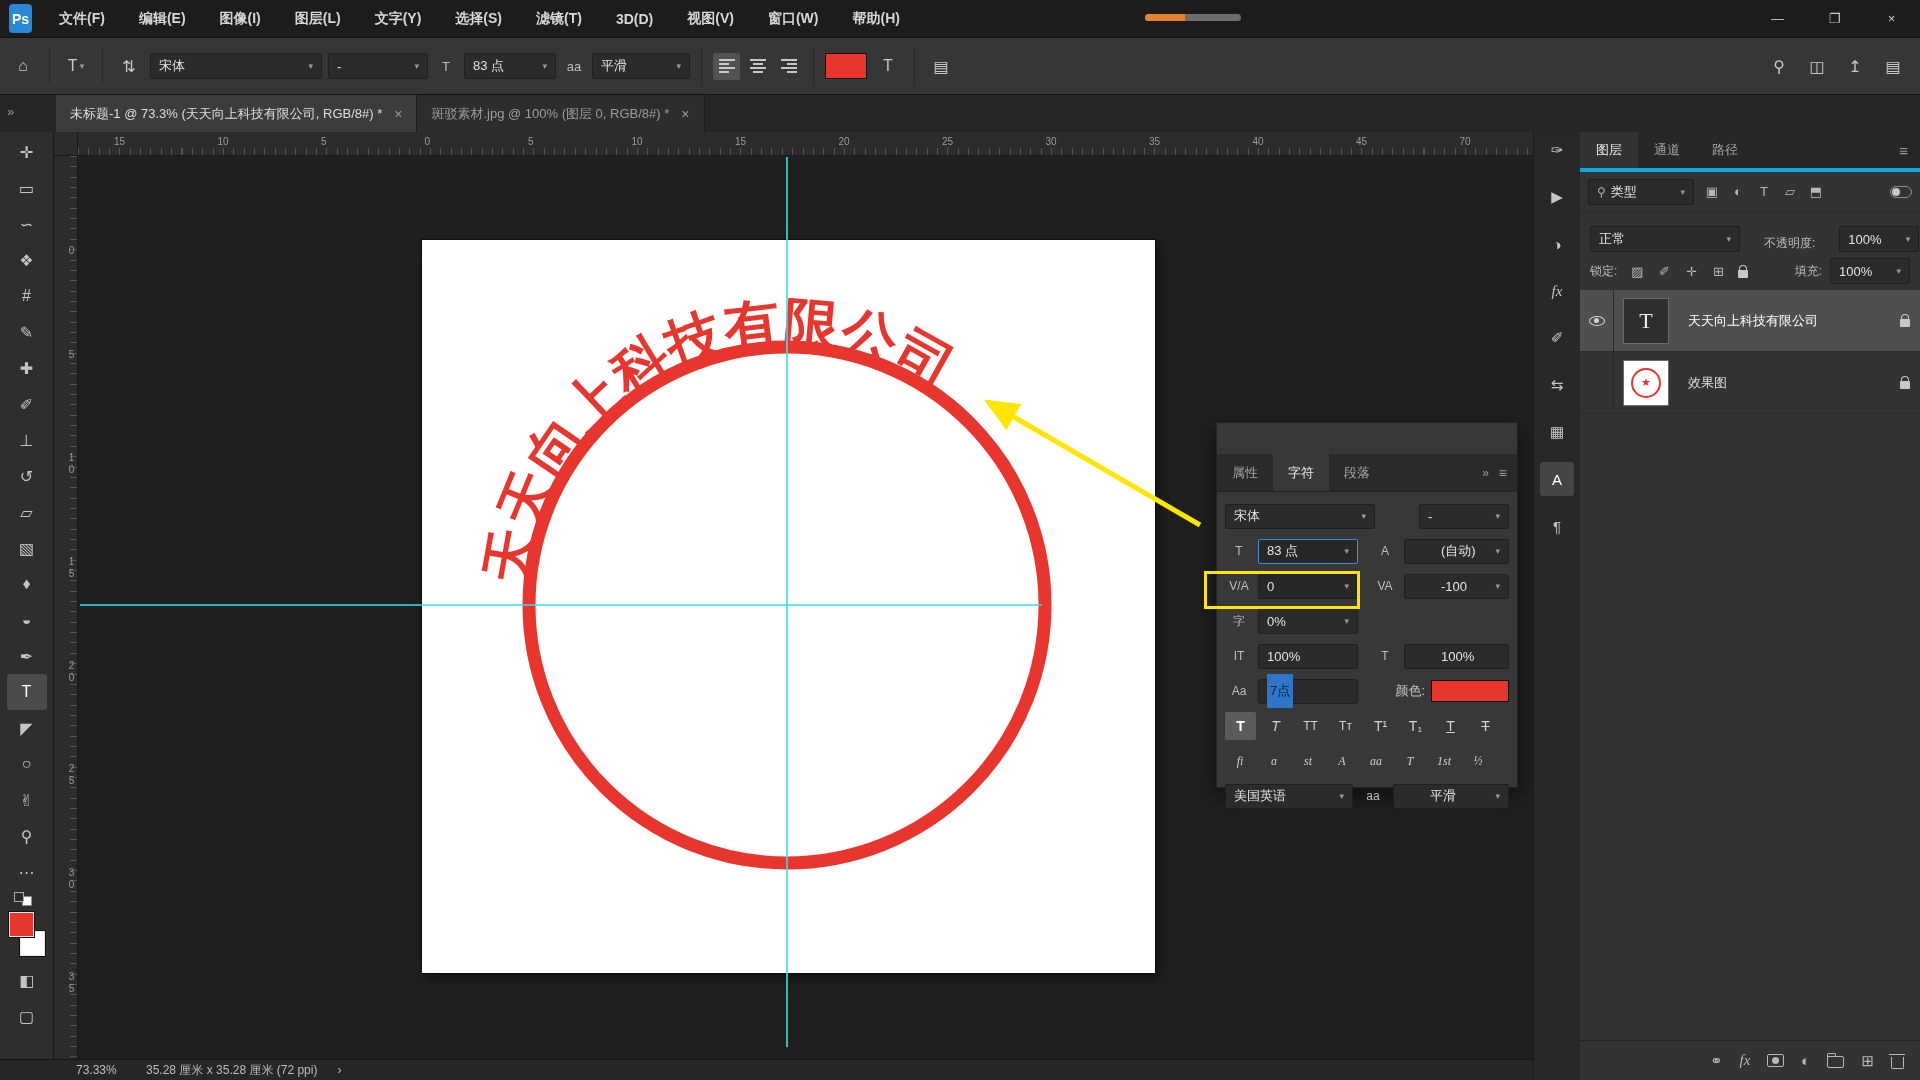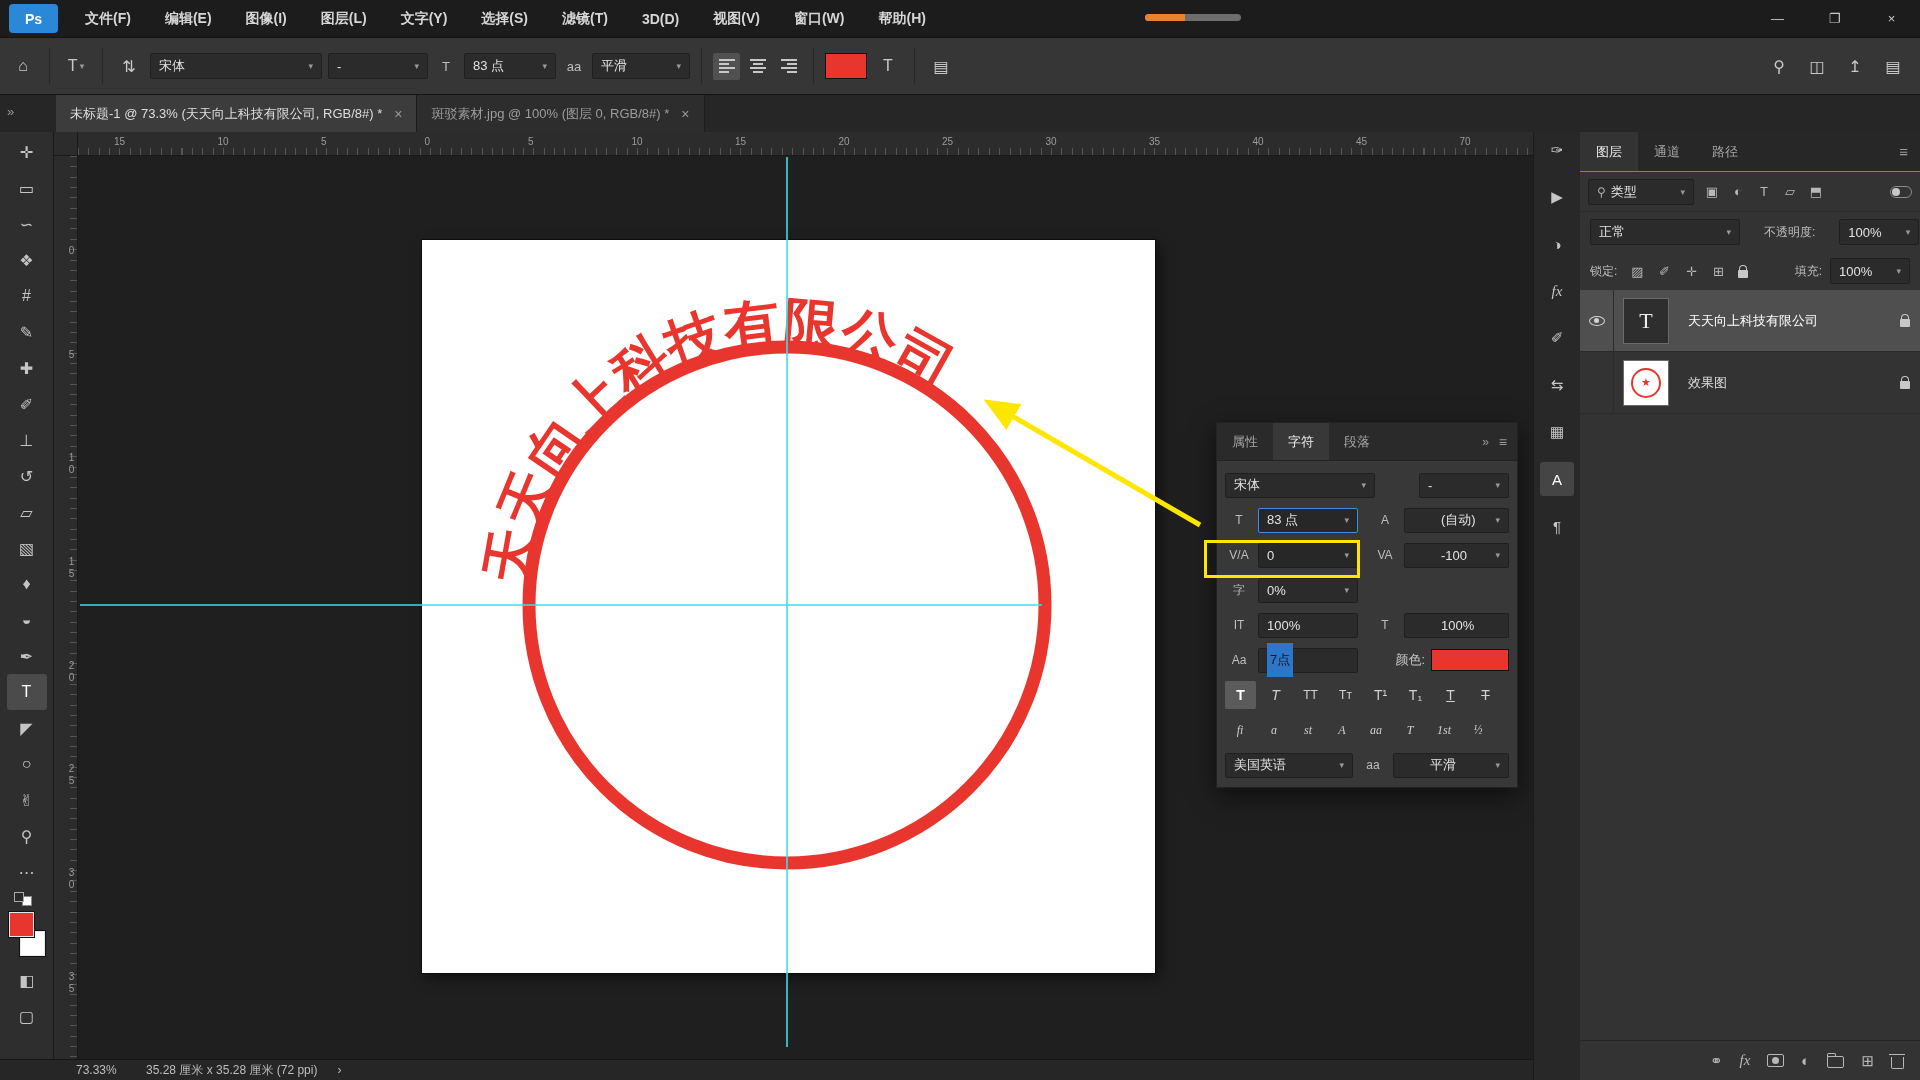--- a/index.html
+++ b/index.html
@@ -3,21 +3,21 @@
 <meta charset="utf-8">
 <title>Photoshop</title>
 <style>
   *{margin:0;padding:0;box-sizing:border-box;}
   html,body{background:#101010;}
   #app{position:relative;width:1920px;height:1080px;overflow:hidden;background:#1e1e1e;
        font-family:"Liberation Sans","DejaVu Sans",sans-serif;color:#cfcfcf;font-size:13px;-webkit-user-select:none;user-select:none;}
 
   
   .menu-bar{position:absolute;left:0;top:0;width:100%;height:37px;background:#1c1c1c;display:flex;align-items:center;z-index:60;}
-  .ps-logo{width:49px;height:29px;margin:0 10px 0 9px;background:#2b87d8;border-radius:4px;display:grid;place-items:center;
+  .ps-logo{width:23px;height:29px;margin:0 10px 0 9px;background:#2b87d8;border-radius:4px;display:grid;place-items:center;
            color:#fff;font-weight:bold;font-size:14px;}
   .menu-items{display:flex;height:100%;}
   .menu-item{padding:0 17px;display:flex;align-items:center;font-size:14px;color:#d6d6d6;cursor:default;font-weight:bold;}
   .progress-bar{position:absolute;left:1145px;top:14px;width:96px;height:7px;background:#6d6d6d;border-radius:4px;overflow:hidden;}
   .progress-fill{width:42%;height:100%;background:#e8822e;}
   .win-controls{position:absolute;right:0;top:0;height:37px;display:flex;}
   .win-btn{width:57px;height:100%;display:grid;place-items:center;color:#c9c9c9;font-size:13px;}
 
   
   .options-bar{position:absolute;left:0;top:37px;width:100%;height:58px;background:#363636;border-top:1px solid #141414;
@@ -83,21 +83,21 @@
   .rnumv{flex:none;height:103.7px;writing-mode:vertical-rl;text-orientation:upright;font-size:10px;color:#9c9c9c;padding-left:3px;letter-spacing:1px;}
   .artboard{position:absolute;left:368px;top:108px;width:733px;height:733px;background:#ffffff;
             box-shadow:0 0 0 1px #0e0e0e,4px 5px 12px rgba(0,0,0,.5);z-index:1;}
   .stamp-svg{position:absolute;left:0;top:0;width:1479px;height:927px;z-index:5;pointer-events:none;}
   .stamp-text{font-family:"Liberation Serif","DejaVu Serif",serif;font-weight:bold;}
   .arrow-svg{position:absolute;left:0;top:0;width:1479px;height:927px;z-index:40;pointer-events:none;}
 
   
   .char-panel{position:absolute;left:1162px;top:290px;width:302px;height:366px;background:#383838;border:1px solid #222;
               box-shadow:0 8px 24px rgba(0,0,0,.55);z-index:30;}
-  .cp-tabs{height:38px;background:#2a2a2a;display:flex;align-items:stretch;border-bottom:1px solid #232323;}
+  .cp-tabs{height:38px;background:#2a2a2a;display:flex;align-items:stretch;border-bottom:1px solid #232323;margin-top:31px;}
   .cp-tabs-items{display:flex;}
   .cp-tab{padding:0 15px;display:flex;align-items:center;font-size:13px;color:#a6a6a6;}
   .cp-tab[data-active="true"]{background:#383838;color:#ebebeb;}
   .cp-expand{margin-left:auto;align-self:center;color:#9a9a9a;font-size:12px;padding:0 8px;}
   .cp-menu{align-self:center;color:#9a9a9a;font-size:14px;padding:0 10px 0 2px;}
   .cp-body{position:relative;padding:10px 8px 8px;display:flex;flex-direction:column;gap:7px;}
   .cp-row{display:flex;align-items:center;gap:6px;height:28px;}
   .cp-col{display:flex;align-items:center;gap:5px;}
   .cp-col.left{width:140px;flex:none;}
   .cp-col.right{flex:1;}
@@ -128,33 +128,33 @@
   .right-strip{position:absolute;left:1533px;top:95px;width:47px;height:985px;background:#282828;border-left:1px solid #1a1a1a;
                display:flex;flex-direction:column;align-items:center;z-index:20;}
   .strip-collapse{height:30px;display:grid;place-items:center;color:#9a9a9a;font-size:12px;width:100%;}
   .strip-icons{display:flex;flex-direction:column;gap:13px;padding-top:8px;}
   .strip-icon{width:34px;height:34px;display:grid;place-items:center;color:#c6c6c6;font-size:15px;border-radius:3px;}
   .strip-icon[data-active="true"]{background:#454545;color:#fff;}
   .strip-icon[data-name="styles-panel-icon"] span{font-style:italic;font-family:"Liberation Serif",serif;}
 
   
   .layers-panel{position:absolute;left:1580px;top:132px;width:340px;height:948px;background:#333333;z-index:20;}
-  .lp-tabs{height:40px;background:#272727;display:flex;align-items:stretch;border-bottom:1px solid #0ea5e9;}
+  .lp-tabs{height:40px;background:#272727;display:flex;align-items:stretch;border-bottom:4px solid #0ea5e9;}
   .lp-tabs-items{display:flex;}
   .lp-tab{padding:0 16px;display:flex;align-items:center;font-size:13px;color:#a6a6a6;}
   .lp-tab[data-active="true"]{background:#333333;color:#ebebeb;}
   .lp-menu{margin-left:auto;align-self:center;padding:0 12px;color:#9a9a9a;font-size:15px;}
   .lp-filter{height:40px;display:flex;align-items:center;gap:6px;padding:0 8px;border-bottom:1px solid #2a2a2a;}
   .filtersel{width:106px;flex:none;gap:5px;}
   .f-search{font-size:12px;color:#b0b0b0;}
   .lp-ficons{display:flex;gap:2px;}
   .lp-ficon{width:24px;height:24px;display:grid;place-items:center;color:#b8b8b8;font-size:13px;border-radius:2px;}
   .lp-toggle{margin-left:auto;width:22px;height:12px;border:1px solid #8a8a8a;border-radius:7px;position:relative;}
   .lp-toggle::after{content:"";position:absolute;left:1px;top:1px;width:8px;height:8px;border-radius:50%;background:#c8c8c8;}
-  .lp-blend{height:40px;display:flex;align-items:center;gap:24px;padding:0 10px;}
+  .lp-blend{height:40px;display:flex;align-items:flex-end;gap:24px;padding:0 10px;}
   .blendsel{width:150px;flex:none;}
   .lp-label{font-size:12px;color:#bdbdbd;white-space:nowrap;}
   .lp-label.op,.lp-label.fill{margin-left:auto;}
   .valsel{width:80px;flex:none;}
   .lp-lock{height:38px;display:flex;align-items:center;gap:8px;padding:0 10px;}
   .lp-lockicons{display:flex;gap:3px;}
   .lp-list{display:flex;flex-direction:column;}
   .layer-row{height:62px;display:flex;align-items:center;border-bottom:1px solid #2b2b2b;padding-right:10px;}
   .layer-row[data-selected="true"]{background:#4f4f4f;}
   .eye-cell{width:34px;height:100%;display:grid;place-items:center;border-right:1px solid #2b2b2b;flex:none;}

